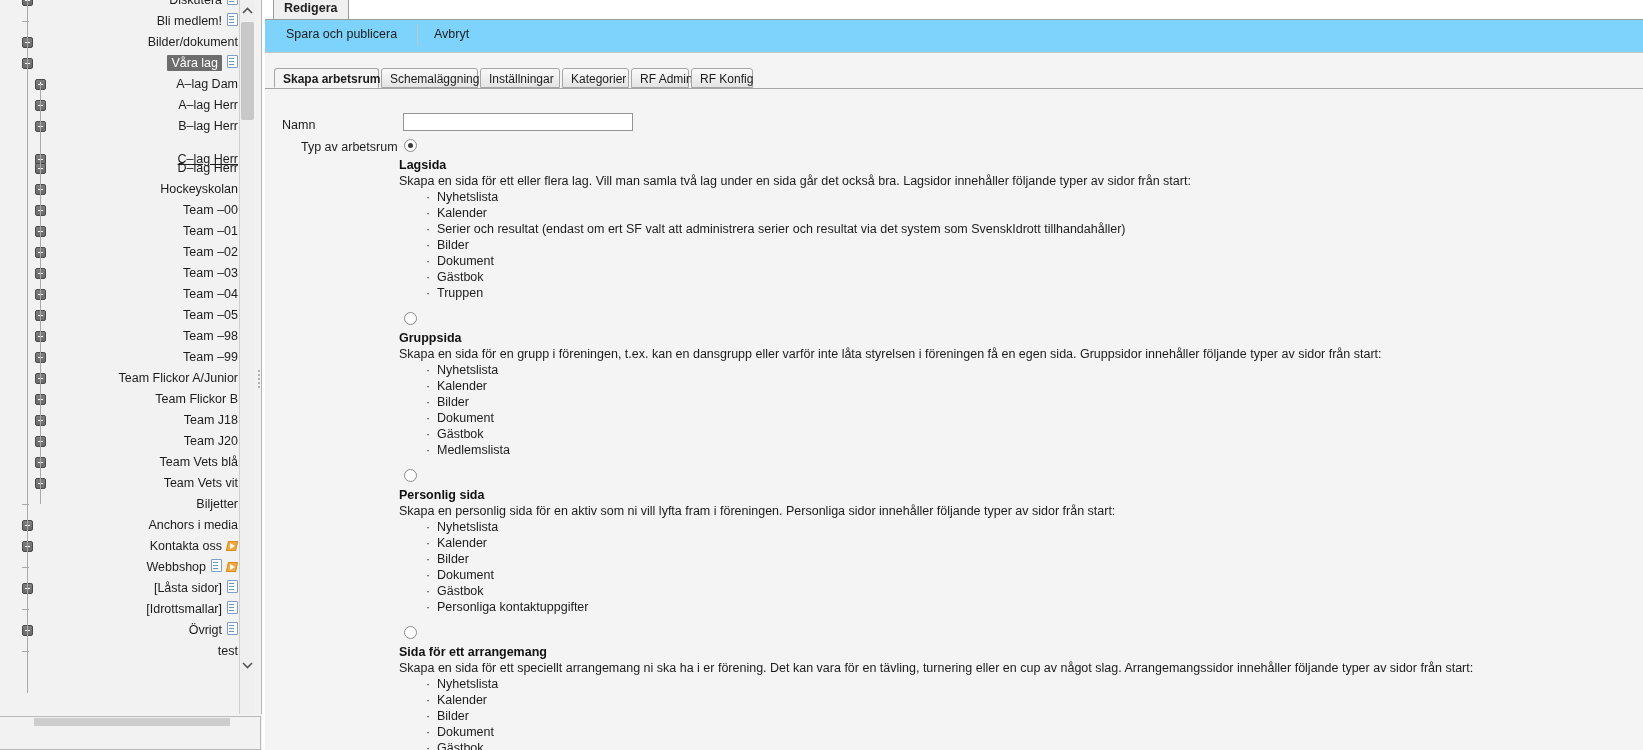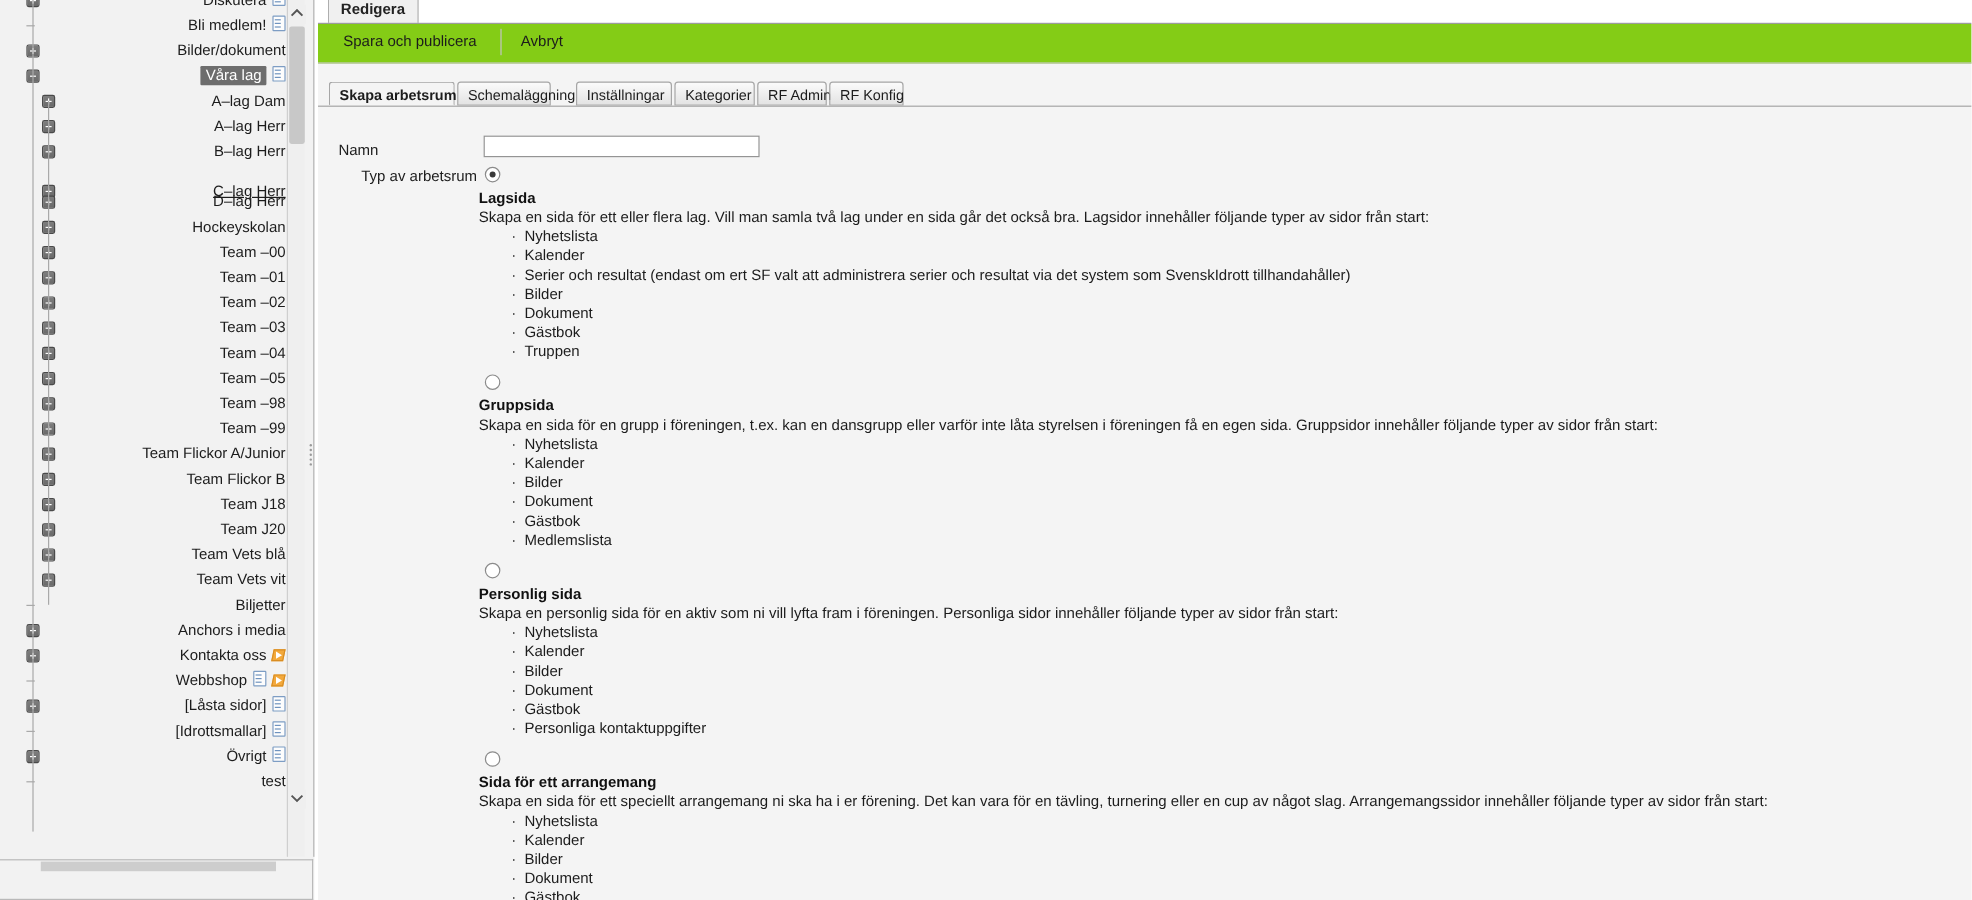--- a/index.html
+++ b/index.html
@@ -291,21 +291,21 @@
     border-top: 1px solid #9c9c9c;
     box-sizing: border-box;
   }
 
   #action-bar {
     position: absolute;
     left: 0;
     top: 0;
     width: 1378px;
     height: 33px;
-    background: #84cc16;
+    background: #7dd3fc;
     border-bottom: 1px solid #c8c8c8;
     box-sizing: border-box;
   }
   .action-link {
     position: absolute;
     top: 7px;
     font-size: 12.5px;
     color: #1c1c1c;
     cursor: pointer;
   }
@@ -531,21 +531,21 @@
   <div id="content-frame">
 
     <div id="action-bar">
       <span class="action-link" id="act-save">Spara och publicera</span>
       <span id="act-divider"></span>
       <span class="action-link" id="act-cancel">Avbryt</span>
     </div>
 
     <div id="subtab-strip">
         <div class="subtab active" style="left: 9px; width: 105px; text-align: center;"><span>Skapa arbetsrum</span></div>
-        <div class="subtab" style="left: 116px; width: 78px; text-align: center;"><span>Schemaläggning</span></div>
+        <div class="subtab" style="left: 116px; width: 97px; text-align: center;"><span>Schemaläggning</span></div>
         <div class="subtab" style="left: 215px; width: 80px; text-align: center;"><span>Inställningar</span></div>
         <div class="subtab" style="left: 297px; width: 67px; text-align: center;"><span>Kategorier</span></div>
         <div class="subtab" style="left: 366px; width: 58px; text-align: center;"><span>RF Admin</span></div>
         <div class="subtab" style="left: 426px; width: 62px; text-align: center;"><span>RF Konfig</span></div>
       </div>
     <div id="subtab-underline"></div>
 
     <div id="form-area">
       <span class="form-label" id="lbl-namn">Namn</span>
       <input id="input-namn" type="text" value="" style="">

